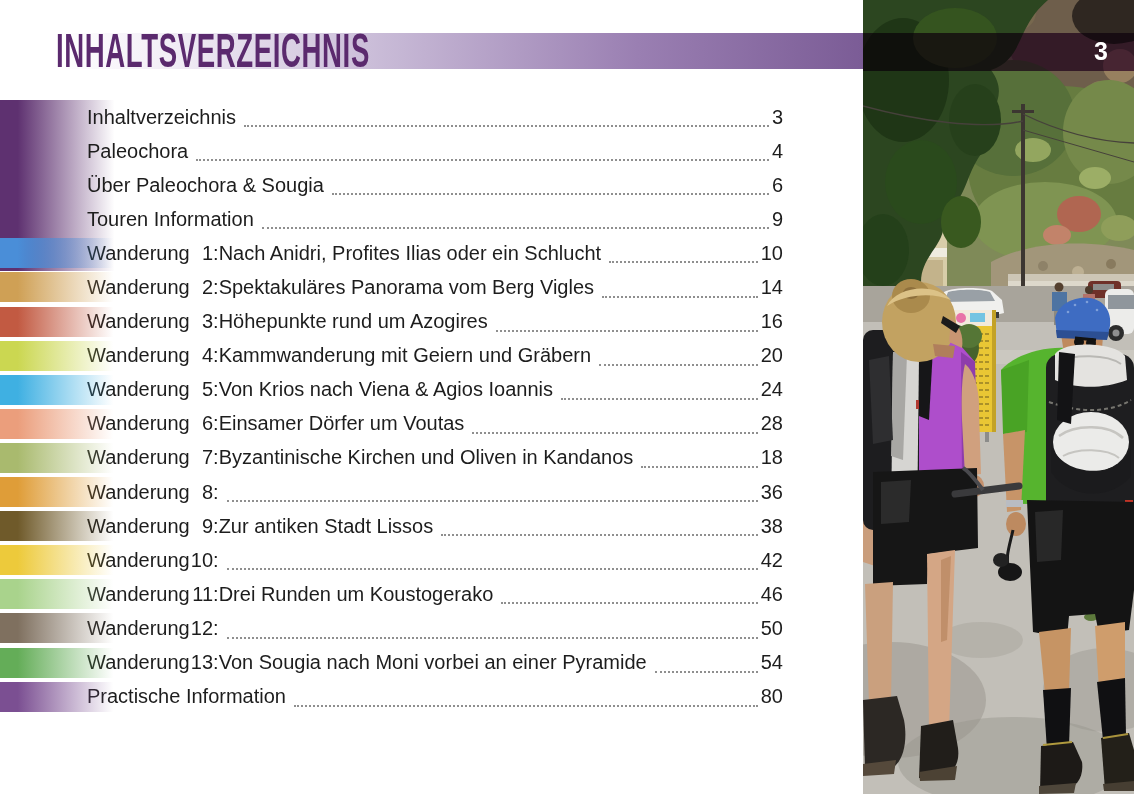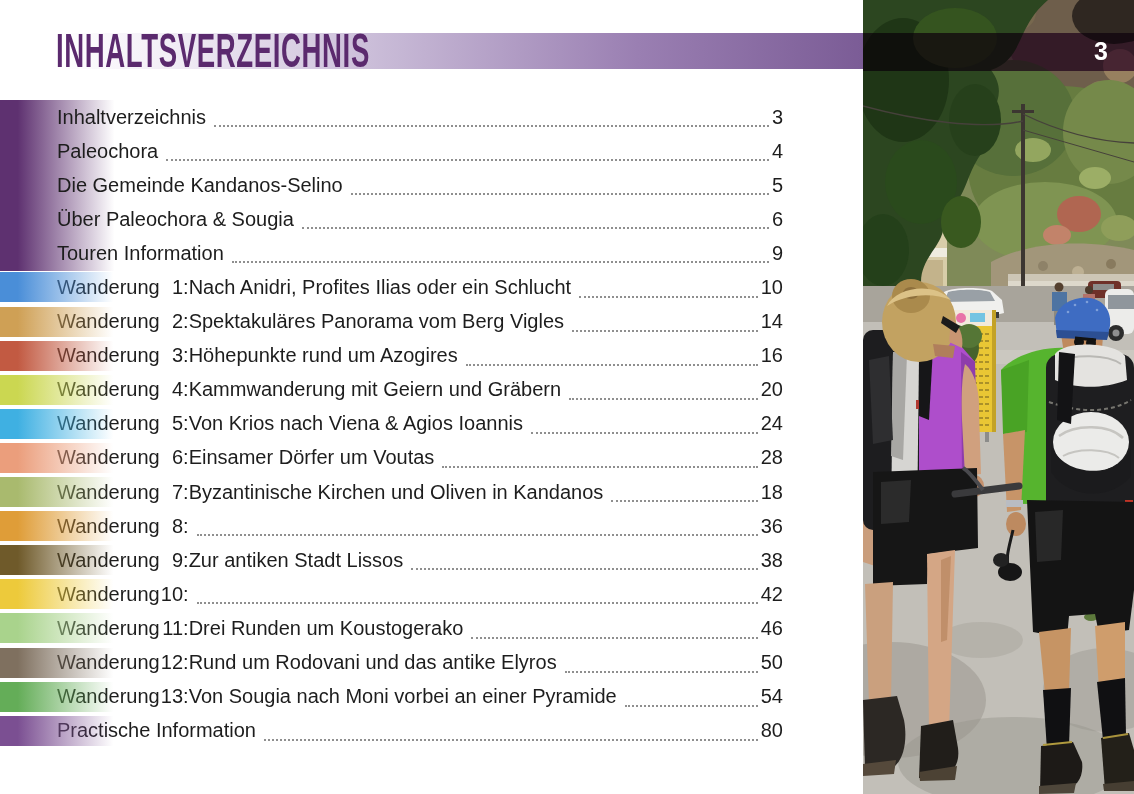--- a/index.html
+++ b/index.html
@@ -10,21 +10,21 @@
   .title-bar{position:absolute;left:57px;top:33px;width:806px;height:36px;
     background:linear-gradient(90deg,#ffffff 0%,#f2eef6 14%,#cfc3dc 36%,#9a7fb2 72%,#7b5c96 100%)}
   .title{position:absolute;left:56px;top:26px;margin:0;font-size:46px;line-height:1;
     font-weight:700;color:#5b2a6e;letter-spacing:1px;white-space:nowrap;
     transform:scale(0.60,1.04);transform-origin:left top}
 
   
   .front-block{position:absolute;left:0;top:100px;width:118px;height:171px}
   .toc{position:absolute;left:0;top:100px;width:783px}
   .row{position:relative;height:34.1px;display:flex;align-items:center;
-       padding-left:57px;box-sizing:border-box;font-size:20px;color:#1d1d1d;white-space:nowrap}
+       padding-left:87px;box-sizing:border-box;font-size:20px;color:#1d1d1d;white-space:nowrap}
   .bar{position:absolute;left:0;top:2px;height:30px;width:118px}
   .word{flex:none}
   .num{flex:none;width:29px;text-align:right}
   .wtitle{flex:none;margin-left:0}
   .flabel{flex:none}
   .leader{flex:1 1 auto;min-width:16px;height:0;border-bottom:2px dotted #8f8f8f;
           align-self:flex-end;margin:0 3px 7px 8px}
   .pagenum{flex:none}
 
   
@@ -49,25 +49,20 @@
       <span class="flabel">Inhaltverzeichnis</span>
       <div class="leader"></div>
       <span class="pagenum">3</span>
     </div>
     <div class="row">
       <span class="flabel">Paleochora</span>
       <div class="leader"></div>
       <span class="pagenum">4</span>
     </div>
     <div class="row">
-      <span class="flabel">Die Gemeinde Kandanos-Selino</span>
-      <div class="leader"></div>
-      <span class="pagenum">5</span>
-    </div>
-    <div class="row">
       <span class="flabel">Über Paleochora &amp; Sougia</span>
       <div class="leader"></div>
       <span class="pagenum">6</span>
     </div>
     <div class="row">
       <span class="flabel">Touren Information</span>
       <div class="leader"></div>
       <span class="pagenum">9</span>
     </div>
     <div class="row">
@@ -153,21 +148,20 @@
       <span class="word">Wanderung</span>
       <span class="num">11:</span>
       <span class="wtitle">Drei Runden um Koustogerako</span>
       <div class="leader"></div>
       <span class="pagenum">46</span>
     </div>
     <div class="row">
       <div class="bar" style="background: linear-gradient(90deg, rgb(127, 112, 95) 0%, rgb(127, 112, 95) 15%, rgba(127, 112, 95, 0) 96%);"></div>
       <span class="word">Wanderung</span>
       <span class="num">12:</span>
-      <span class="wtitle">Rund um Rodovani und das antike Elyros</span>
       <div class="leader"></div>
       <span class="pagenum">50</span>
     </div>
     <div class="row">
       <div class="bar" style="background: linear-gradient(90deg, rgb(100, 173, 88) 0%, rgb(100, 173, 88) 15%, rgba(100, 173, 88, 0) 96%);"></div>
       <span class="word">Wanderung</span>
       <span class="num">13:</span>
       <span class="wtitle">Von Sougia nach Moni vorbei an einer Pyramide</span>
       <div class="leader"></div>
       <span class="pagenum">54</span>

